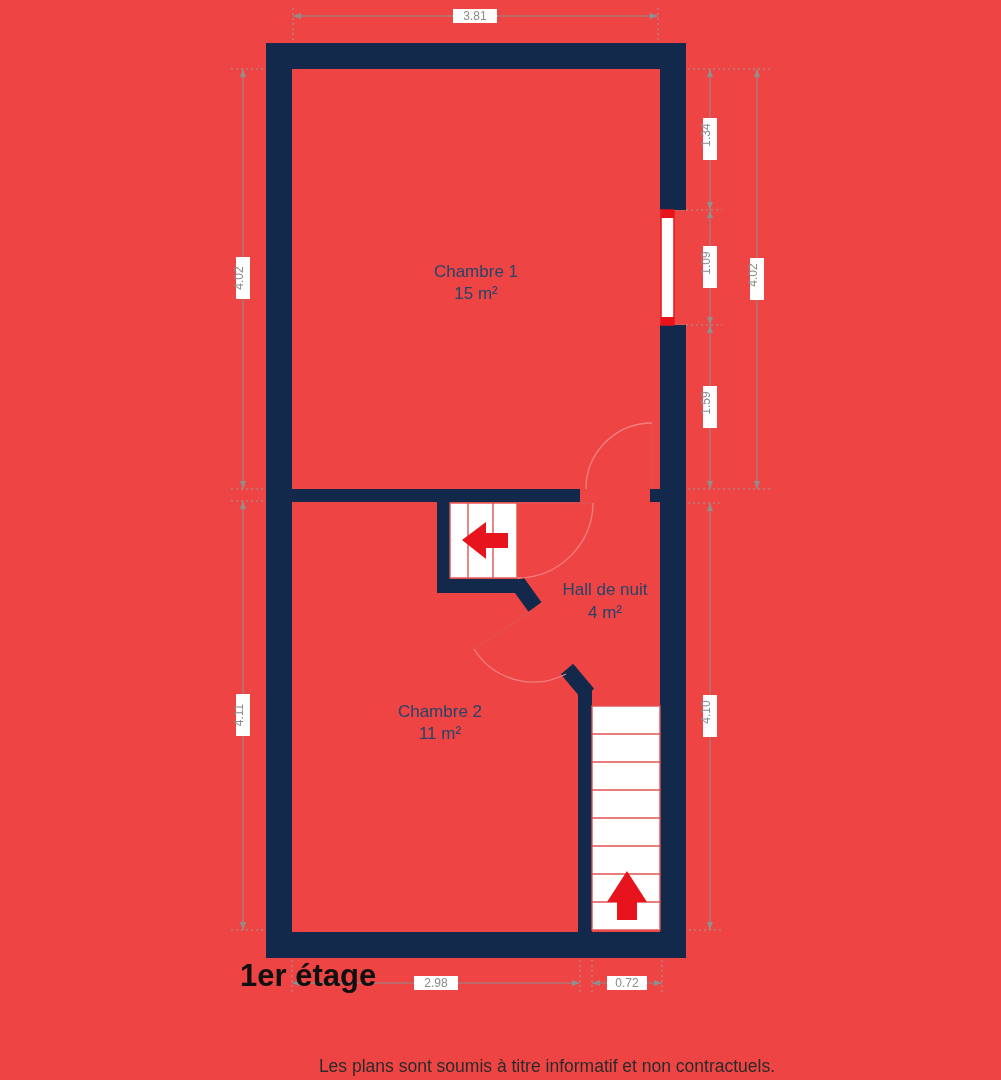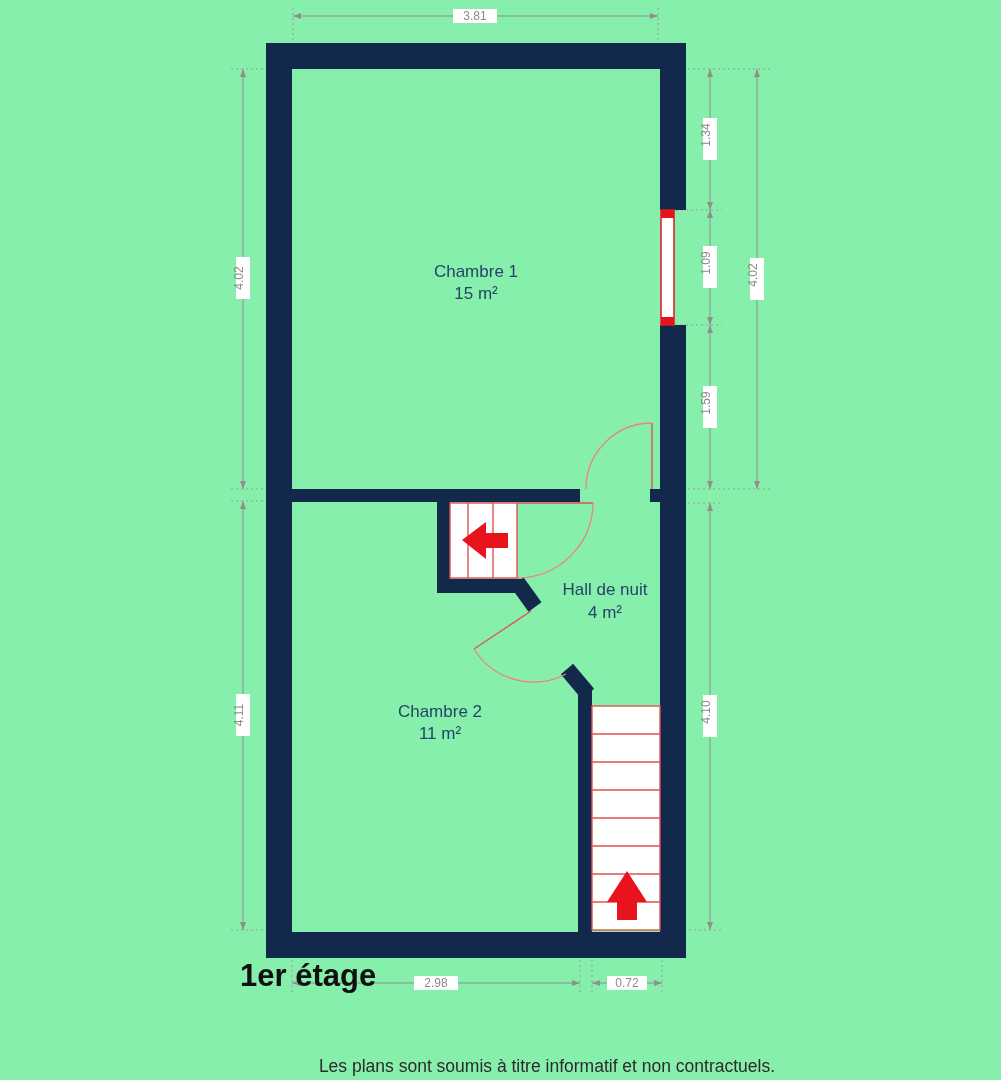--- a/index.html
+++ b/index.html
@@ -1,16 +1,16 @@
 <!DOCTYPE html>
 <html><head>
 <meta charset="utf-8">
 <style>
   html,body{margin:0;padding:0;background:#ffffff;}
-  .page{position:relative;width:1001px;height:1080px;background:#86efac;overflow:hidden;
+  .page{position:relative;width:1001px;height:1080px;background:#ef4444;overflow:hidden;
         font-family:"Liberation Sans", sans-serif;}
   svg{display:block}
   text{font-family:"Liberation Sans", sans-serif;}
   .dimtxt{font-size:12px;fill:#8a8a8a;}
   .roomtxt{font-size:17px;fill:#254469;}
   .floortxt{font-size:31px;font-weight:bold;fill:#101010;}
   .disclaimer{font-size:17.5px;fill:#2b2b2b;}
 </style>
 </head>
 <body>

